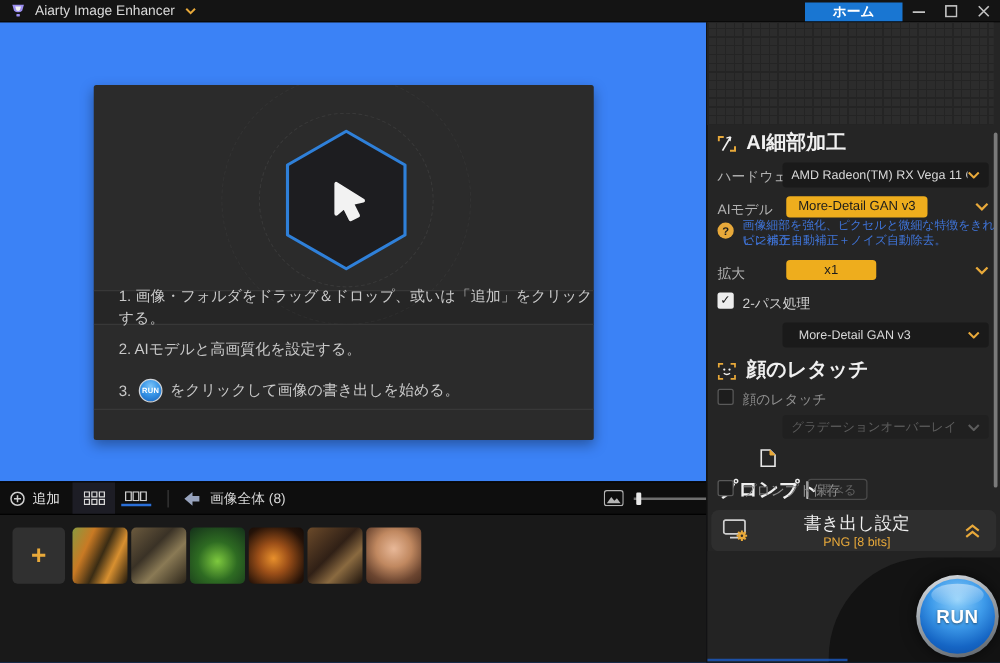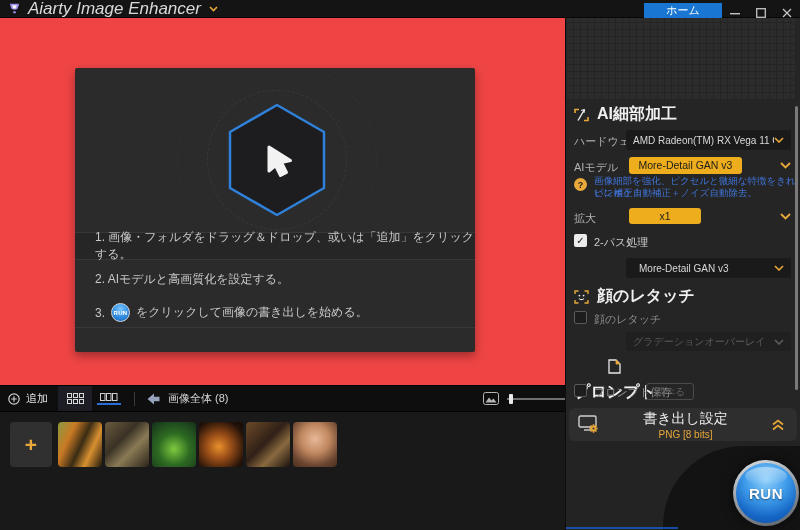--- a/index.html
+++ b/index.html
@@ -3,28 +3,28 @@
 <meta charset="utf-8">
 <style>
   * { margin:0; padding:0; box-sizing:border-box; }
   html,body { background:#000; }
   body { font-family:"Liberation Sans","DejaVu Sans",sans-serif; }
   #app { position:relative; width:800px; height:530px; background:#232323; overflow:hidden; }
 
   
   #titlebar { position:absolute; left:0; top:0; width:800px; height:18px; background:#141414; border-bottom:1px solid #060606; display:flex; align-items:center; }
   .logo { width:13px; height:13px; margin-left:8px; }
-  .app-title { color:#d9d9d9; font-size:17px; margin-left:7px;font-style:italic; }
+  .app-title { color:#d9d9d9; font-size:11px; margin-left:7px; }
   .title-caret { margin-left:8px; }
-  .tb-right { position:absolute; right:0; top:0; height:18px; display:flex; align-items:flex-end; }
+  .tb-right { position:absolute; right:0; top:0; height:18px; display:flex; align-items:center;font-weight:bold; }
   .home-btn { width:78px; background:#1976d2; color:#fff; font-size:11px; display:flex; align-items:center; justify-content:center; cursor:pointer; }
   .winbtn { width:26px; display:flex; align-items:center; justify-content:center; color:#c3c3c3; cursor:pointer; }
 
   
-  #main { position:absolute; left:0; top:18px; width:565px; height:512px; background:#ef4444; }
+  #main { position:absolute; left:0; top:18px; width:565px; height:512px; background:#3b82f6; }
 
   #dropzone { position:absolute; left:75px; top:50px; width:400px; height:284px; background:#2b2b2b; border-radius:2px; overflow:hidden; box-shadow:0 4px 10px rgba(0,0,0,.35); }
   .dot-circle { position:absolute; border:1px dashed #383838; border-radius:50%; }
   .dc1 { left:132px; top:22px; width:140px; height:140px; }
   .dc2 { left:102px; top:-8px; width:200px; height:200px; border-color:#323232; }
   .hex-wrap { position:absolute; left:147px; top:32px; width:110px; height:120px; }
 
   .steps { position:absolute; left:0; top:164px; width:400px; }
   .step-row { position:relative; width:100%; color:#c9c9c9; font-size:12px; display:flex; align-items:center; padding-left:20px; }
   .step-row.r1 { height:28px; border-top:1px solid #383838; border-bottom:1px solid #383838; background:rgba(0,0,0,.10); }

